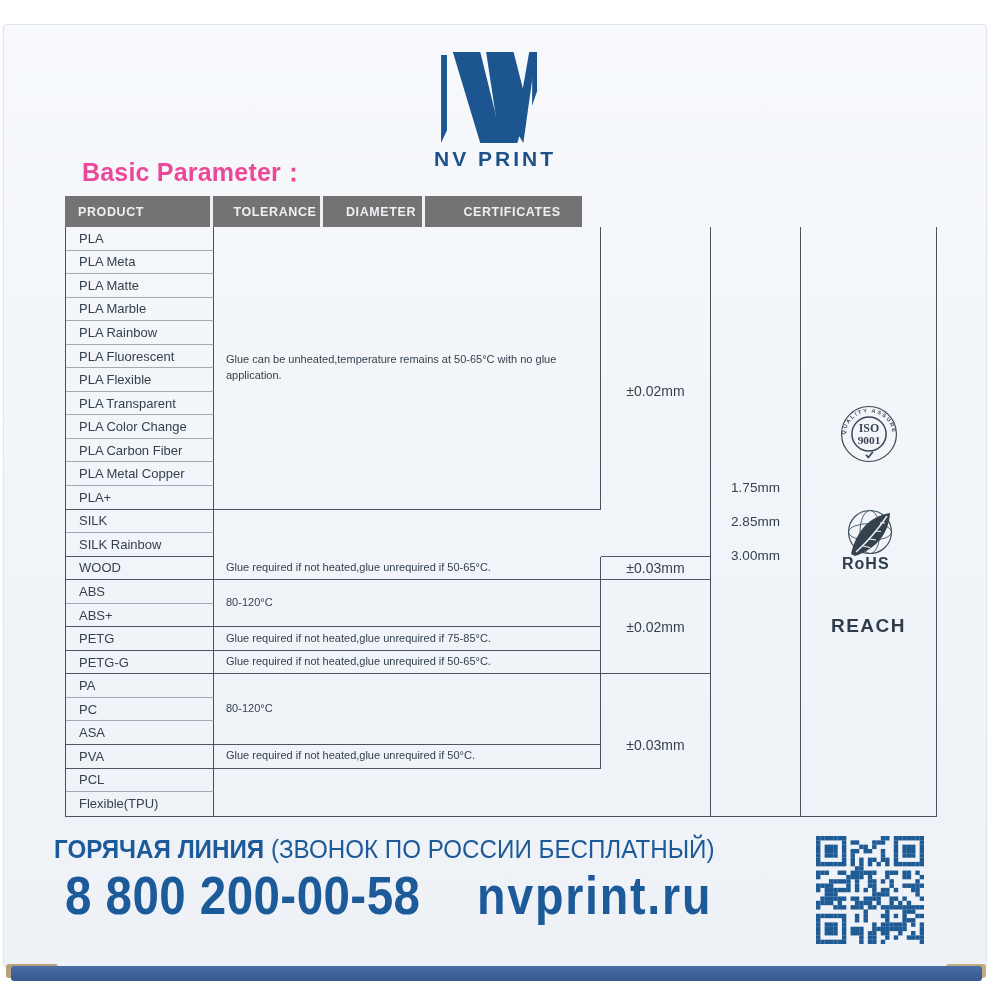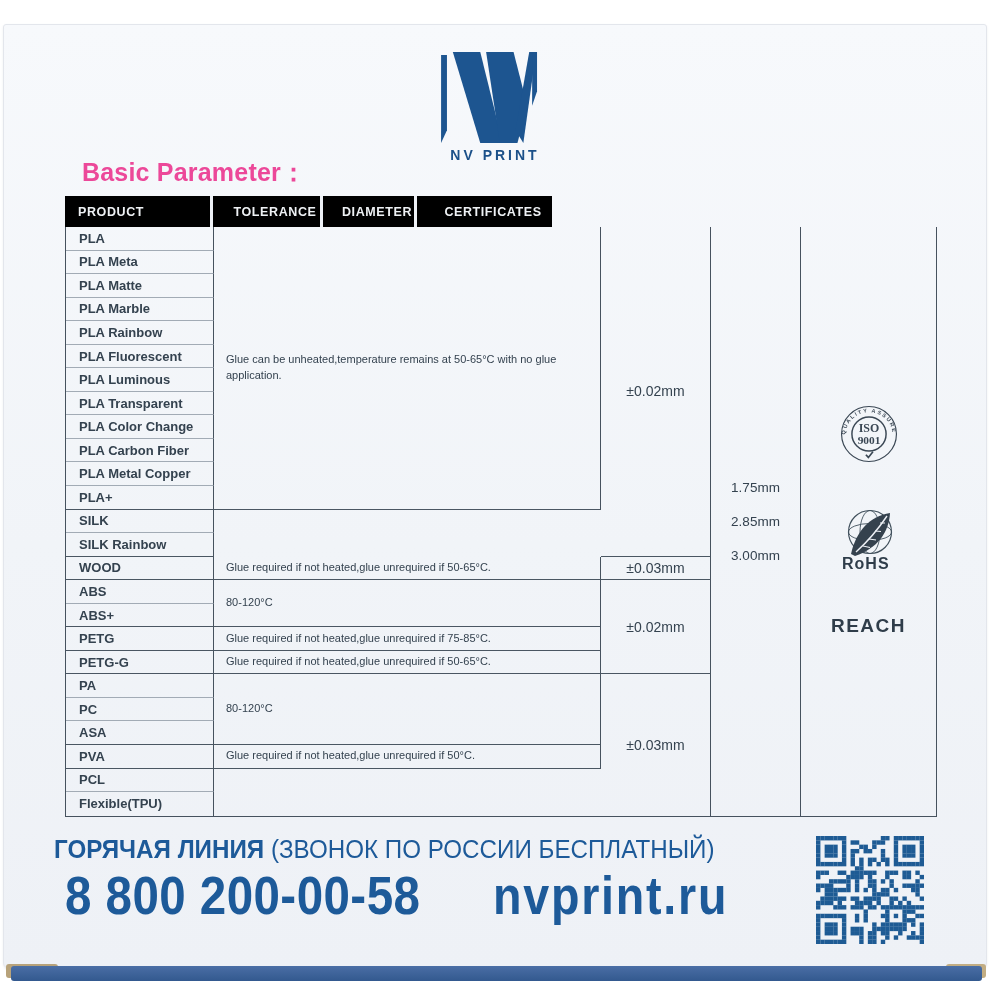--- a/index.html
+++ b/index.html
@@ -8,56 +8,56 @@
   .box{position:absolute;left:3px;top:24px;width:982px;height:943px;
        background:linear-gradient(180deg,#f7f9fc 0%,#f1f4f8 55%,#eef1f6 100%);
        border:1px solid #e3e6ec;border-radius:3px 3px 6px 6px;
        box-shadow:0 1px 2px rgba(120,130,150,.15);}
   .corner-tan{position:absolute;height:14px;background:#b7a27a;border-radius:3px;}
   .strip{position:absolute;left:11px;top:966px;width:971px;height:15px;border-radius:3px;
        background:linear-gradient(180deg,#4a6ea5,#33598f);}
   
   .logo{position:absolute;left:440px;top:52px;}
   .brand{position:absolute;left:415px;top:147px;width:160px;text-align:center;
-       font-size:14px;font-weight:700;letter-spacing:3px;color:#1b5089;}
+       font-size:21px;font-weight:700;letter-spacing:3px;color:#1b5089;}
   .title{position:absolute;left:82px;top:156px;font-size:25px;font-weight:700;
        color:#ec4899;letter-spacing:.2px;}
   
   .thead{position:absolute;left:65px;top:196px;width:870px;height:31px;display:flex;}
-  .th{box-sizing:border-box;background:#000000;color:#eef1f4;font-size:12.5px;
+  .th{box-sizing:border-box;background:#737373;color:#eef1f4;font-size:12.5px;
       font-weight:700;letter-spacing:.6px;display:flex;align-items:center;
       padding-left:13px;border-right:3px solid #eef1f6;}
   .th:last-child{border-right:none;}
   .th.c{justify-content:center;padding-left:17px;}
   .tbody{position:absolute;left:65px;top:227px;width:870px;display:grid;
       grid-template-columns:148px 387px 110px 90px 135px;grid-auto-rows:23.55px;
       border:1.5px solid #46525e;border-top:none;box-sizing:content-box;
       color:#34424f;}
   .cell{box-sizing:border-box;display:flex;align-items:center;}
   .pcell{grid-column:1;border-right:1.2px solid #46525e;border-bottom:1px solid #a2abb5;
-      padding-left:13px;font-size:13px;font-weight:700;}
+      padding-left:13px;font-size:13px;font-weight:400;}
   .pcell.gb{border-bottom:1.3px solid #4a5662;}
   .pcell.last{border-bottom:none;}
   .tcell{grid-column:2;border-right:1.2px solid #46525e;border-bottom:1.3px solid #4a5662;
       padding:0 12px;font-size:11px;line-height:1.45;}
   .ocell{grid-column:3;border-right:1.2px solid #46525e;border-bottom:1.3px solid #4a5662;
       justify-content:center;font-size:14px;}
   .nb{border-bottom:none;}
   .dcell{grid-column:4;grid-row:1/span 25;border-right:1.2px solid #46525e;
       flex-direction:column;justify-content:center;gap:19px;font-size:13.5px;}
   .ccell{grid-column:5;grid-row:1/span 25;flex-direction:column;justify-content:center;
       gap:42px;transform:translateY(0);}
   .reach{font-size:19px;font-weight:700;letter-spacing:1.5px;color:#2f3d4a;}
   
   .hotline{position:absolute;left:54px;top:834px;color:#1d5a99;white-space:nowrap;}
   .hotline .inner{display:inline-block;transform:scaleX(.93);transform-origin:left;
       font-size:26px;}
   .hotline b{font-weight:700;}
   .hotline span.rest{font-weight:400;}
-  .line2{position:absolute;left:65px;top:864px;display:flex;align-items:baseline;gap:24px;
+  .line2{position:absolute;left:65px;top:864px;display:flex;align-items:baseline;gap:8px;
       color:#1d5a99;white-space:nowrap;}
   .phone{font-size:54px;font-weight:700;letter-spacing:.5px;display:inline-block;
       transform:scaleX(.88);transform-origin:left;}
   .site{font-size:53px;font-weight:700;letter-spacing:2px;display:inline-block;
       transform:scaleX(.88);transform-origin:left;}
   .qr{position:absolute;left:816px;top:836px;}
 </style>
 </head>
 <body>
 
@@ -75,32 +75,32 @@
     <polygon points="93,0 98,0 98,40 93,55"></polygon>
   </g>
 </svg>
 <div class="brand">NV PRINT</div>
 
 <div class="title">Basic Parameter：</div>
 
 <div class="thead">
   <div class="th" style="width:148px">PRODUCT</div>
   <div class="th c" style="width:110px">TOLERANCE</div>
-  <div class="th c" style="width:94px">DIAMETER</div>
-  <div class="th c" style="width:135px">CERTIFICATES</div>
+  <div class="th c" style="width:102px">DIAMETER</div>
+  <div class="th c" style="width:157px">CERTIFICATES</div>
 </div>
 
 <div class="tbody">
   <div class="cell pcell">PLA</div>
   <div class="cell pcell">PLA Meta</div>
   <div class="cell pcell">PLA Matte</div>
   <div class="cell pcell">PLA Marble</div>
   <div class="cell pcell">PLA Rainbow</div>
   <div class="cell pcell">PLA Fluorescent</div>
-  <div class="cell pcell">PLA Luminous</div>
+  <div class="cell pcell">PLA Flexible</div>
   <div class="cell pcell">PLA Transparent</div>
   <div class="cell pcell">PLA Color Change</div>
   <div class="cell pcell">PLA Carbon Fiber</div>
   <div class="cell pcell">PLA Metal Copper</div>
   <div class="cell pcell gb">PLA+</div>
   <div class="cell pcell">SILK</div>
   <div class="cell pcell gb">SILK Rainbow</div>
   <div class="cell pcell gb">WOOD</div>
   <div class="cell pcell">ABS</div>
   <div class="cell pcell gb">ABS+</div>

